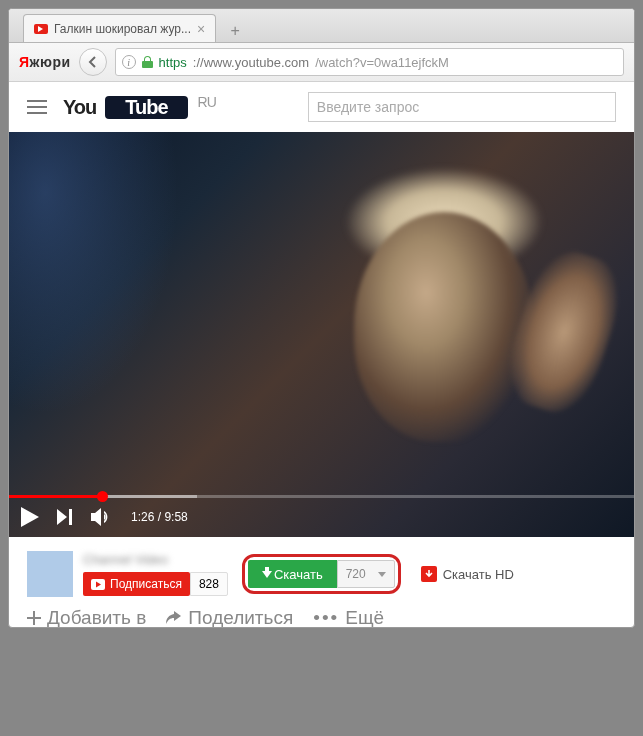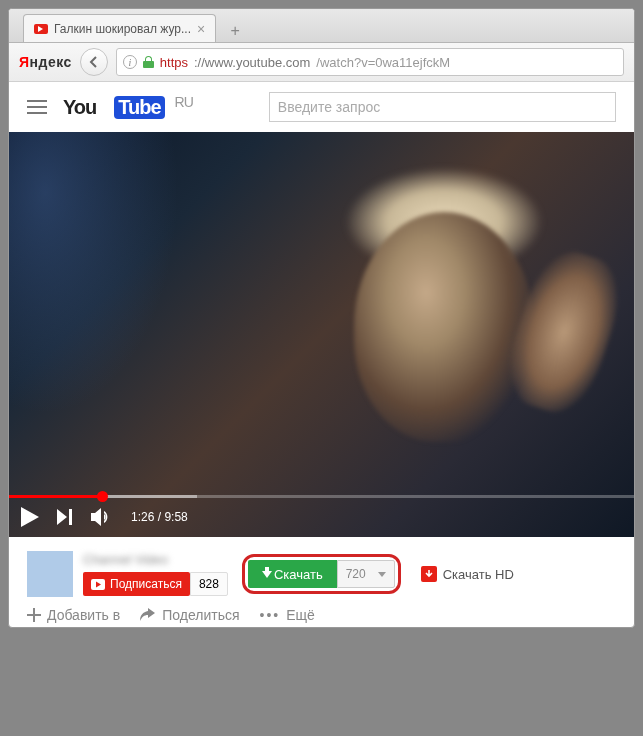--- a/index.html
+++ b/index.html
@@ -16,31 +16,31 @@
 
 .addr{height:39px;background:linear-gradient(#f7f7f7,#ececec);display:flex;align-items:center;padding:0 10px;gap:8px;border-bottom:1px solid #d0d0d0}
 .yandex-logo{font-size:14px;color:#333;letter-spacing:.5px}
 .yandex-logo b:first-child{color:#ff0000}
 .navbtn{width:28px;height:28px;border:1px solid #c5c5c5;border-radius:50%;display:flex;align-items:center;justify-content:center;background:linear-gradient(#fff,#ececec);color:#6a6a6a;cursor:pointer}
 .urlbox{flex:1;height:28px;border:1px solid #c5c5c5;border-radius:3px;background:#fff;display:flex;align-items:center;padding:0 6px;gap:6px;font-size:13px;color:#777}
 .info-i{width:14px;height:14px;border:1px solid #aaa;border-radius:50%;display:flex;align-items:center;justify-content:center;font-size:10px;color:#888;font-family:Georgia,serif;font-style:italic}
 .lock{width:11px;height:12px;position:relative}
 .lock::before{content:"";position:absolute;left:2px;top:0;width:5px;height:5px;border:1px solid #4caf50;border-bottom:none;border-radius:4px 4px 0 0}
 .lock::after{content:"";position:absolute;left:0;top:5px;width:11px;height:7px;background:#4caf50;border-radius:1px}
-.url-proto{color:#b91c1c}
+.url-proto{color:#15803d}
 .url-path{color:#999}
 
 .yt-header{height:50px;display:flex;align-items:center;padding:0 18px;gap:16px}
 .hamb{width:20px;height:14px;display:flex;flex-direction:column;justify-content:space-between;cursor:pointer}
 .hamb span{height:2px;background:#777}
 .yt-logo{display:flex;align-items:center;font-family:Arial;font-weight:bold;color:#222;font-size:20px;letter-spacing:-1px;position:relative}
 .yt-logo .You{color:#222}
-.yt-logo .Tube{background:#1d4ed8;color:#fff;padding:0 4px;border-radius:4px;margin-left:18px}
+.yt-logo .Tube{background:#0f172a;color:#fff;padding:0 20px;border-radius:4px;margin-left:9px}
 .yt-logo .ru{font-size:14px;color:#999;font-weight:normal;margin-left:10px;margin-top:-10px}
-.yt-search{flex:1;height:30px;border:1px solid #ccc;margin-left:60px;padding:0 8px;display:flex;align-items:center;color:#aaa;font-size:14px}
+.yt-search{flex:1;height:30px;border:1px solid #ccc;margin-left:76px;padding:0 8px;display:flex;align-items:center;color:#aaa;font-size:14px}
 
 .player{position:relative;width:100%;height:405px;background:linear-gradient(135deg,#0a1628 0%,#1a2838 25%,#4a3830 50%,#2a2a35 75%,#0f1825 100%);overflow:hidden}
 .face{position:absolute;right:100px;top:80px;width:180px;height:230px;background:radial-gradient(ellipse at 40% 35%,#c4a888 0%,#a08868 25%,#604838 55%,transparent 75%);border-radius:50% 50% 45% 45%;filter:blur(2px)}
 .hair{position:absolute;right:90px;top:35px;width:200px;height:110px;background:radial-gradient(ellipse,#e8d8b8 0%,#c8b898 40%,transparent 70%);border-radius:50%;filter:blur(3px)}
 .hand{position:absolute;right:25px;top:120px;width:90px;height:160px;background:radial-gradient(ellipse,#b89878 0%,#806048 50%,transparent 80%);border-radius:40%;filter:blur(2px);transform:rotate(18deg)}
 .bluelight{position:absolute;left:0;top:0;width:180px;height:300px;background:radial-gradient(ellipse at 20% 20%,rgba(60,90,140,.55),transparent 65%)}
 .player-ui{position:absolute;left:0;right:0;bottom:0;height:42px}
 .progress{position:absolute;left:0;right:0;top:0;height:3px;background:rgba(255,255,255,.28)}
 .progress .p{height:100%;width:15%;background:#ff0000;position:relative}
 .progress .p::after{content:"";position:absolute;right:-5px;top:-4px;width:11px;height:11px;background:#ff0000;border-radius:50%}
@@ -57,21 +57,21 @@
 .channel-info{display:flex;flex-direction:column;gap:5px}
 .channel-name{font-size:13px;color:#888;filter:blur(3px)}
 .sub-row{display:flex;align-items:center}
 .sub-btn{background:#e62117;color:#fff;font-size:12px;padding:5px 8px;border-radius:2px;display:flex;align-items:center;gap:5px;cursor:pointer}
 .sub-count{background:#fbfbfb;border:1px solid #ddd;color:#000000;font-size:12px;padding:4px 8px;border-radius:0 2px 2px 0}
 .highlight{border:3px solid #d12424;border-radius:12px;padding:3px;display:flex;margin-left:4px}
 .dl-btn{background:#2aa748;color:#fff;font-size:13px;padding:6px 14px;display:flex;align-items:center;gap:2px;cursor:pointer;border-radius:2px 0 0 2px}
 .dl-q{background:#f5f5f5;border:1px solid #ccc;color:#888;font-size:12px;padding:6px 8px;display:flex;align-items:center;gap:12px;cursor:pointer;border-radius:0 2px 2px 0}
 .hd-btn{display:flex;align-items:center;gap:6px;color:#555;font-size:13px;cursor:pointer;margin-left:10px}
 .hd-ico{width:16px;height:16px;background:#e62117;border-radius:2px;display:flex;align-items:center;justify-content:center}
-.actions{display:flex;align-items:center;gap:20px;color:#888;font-size:14px;margin-top:6px}
+.actions{display:flex;align-items:center;gap:20px;color:#888;font-size:19px;margin-top:6px}
 .action{display:flex;align-items:center;gap:6px;cursor:pointer}
 .dots{letter-spacing:2px}
 .caret-down{width:0;height:0;border-left:4px solid transparent;border-right:4px solid transparent;border-top:5px solid #999;display:inline-block}
 .dl-arrow{width:0;height:0;border-left:5px solid transparent;border-right:5px solid transparent;border-top:7px solid #fff;display:inline-block;position:relative}
 .dl-arrow::before{content:"";position:absolute;left:-2px;top:-11px;width:4px;height:6px;background:#fff}
 </style>
 </head>
 <body>
 
 <div class="frame">
@@ -79,21 +79,21 @@
   <div class="tabstrip">
     <div class="tab">
       <span class="favicon"></span>
       <span class="title">Галкин шокировал жур...</span>
       <span class="close">×</span>
     </div>
     <div class="newtab">+</div>
   </div>
 
   <div class="addr">
-    <span class="yandex-logo"><b>Я</b><b style="color:#333">ндекс</b></span>
+    <span class="yandex-logo"><b>Я</b><b style="color:#333">жюри</b></span>
     <div class="navbtn">
       <svg width="12" height="12" viewBox="0 0 12 12">
           <path d="M8 1L3 6l5 5" stroke="#6a6a6a" stroke-width="2" fill="none"></path>
         </svg>
     </div>
     <div class="urlbox">
       <span class="info-i">i</span>
       <span class="lock"></span>
       <span class="url-proto">https</span>
         <span>://www.youtube.com</span>

